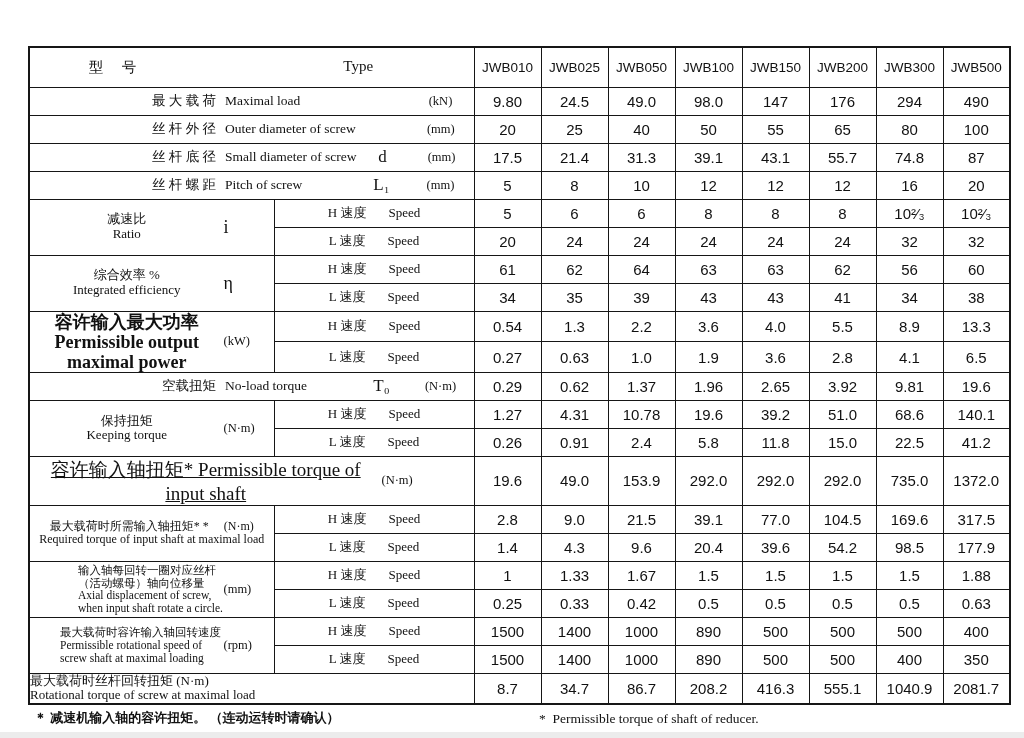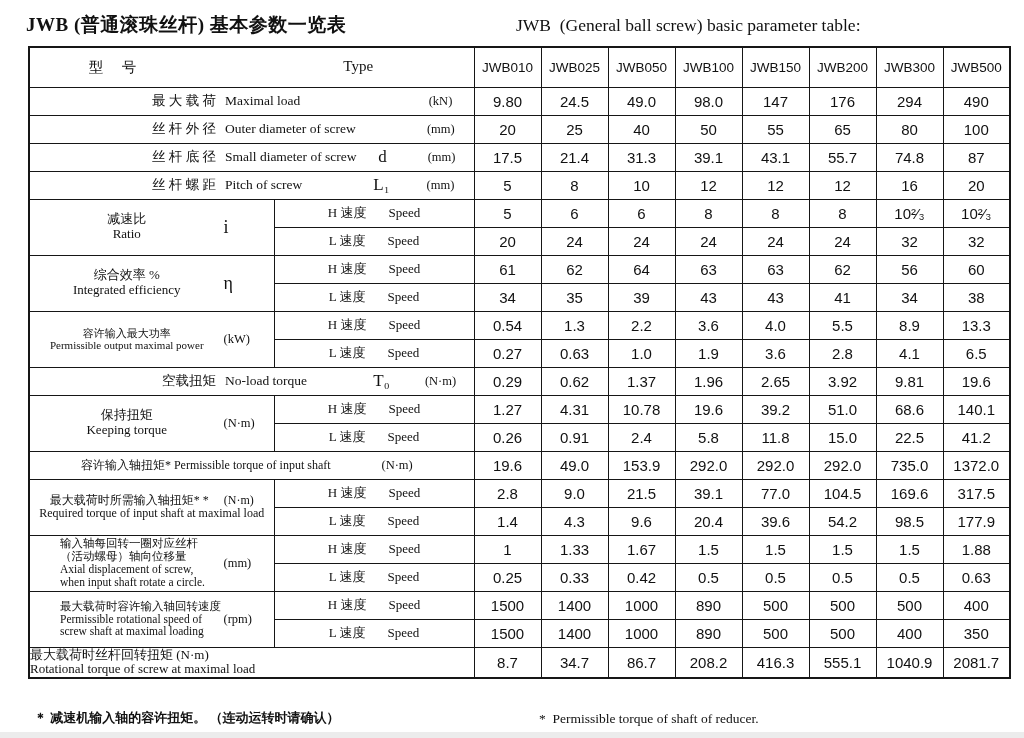--- a/index.html
+++ b/index.html
@@ -25,21 +25,21 @@
   .val { font-family:"Liberation Sans", sans-serif; font-size:15px; text-align:center; white-space:nowrap; }
 
   .label-cell { height:100%; }
   .lbl-grid { display:grid; grid-template-columns:186px 1fr 52px 66px; align-items:center; width:100%; }
   .lbl-grid .zh { text-align:right; font-size:13.5px; white-space:pre; }
   .lbl-grid .en { text-align:left; padding-left:9px; font-size:13.5px; white-space:nowrap; }
   .lbl-grid .sym { text-align:center; font-size:17px; }
   .lbl-grid .unit { text-align:center; font-size:12.5px; white-space:nowrap; }
 
   .wide-flex { display:flex; align-items:center; width:100%; }
-  .wide-flex .main { flex:1; text-align:center; font-size:12px; }
+  .wide-flex .main { flex:1; text-align:center; font-size:19px;text-decoration:underline; }
   .wide-flex .unit { width:92px; text-align:left; font-size:12.5px; }
 
   .center-lines { text-align:left; font-size:13px; line-height:14.5px; }
 
   .grp { display:flex; align-items:center; width:100%; }
   .grp-lines { flex:1; text-align:center; line-height:1.12; }
   .grp-sym { width:50px; text-align:left; font-size:18px; }
   .grp-unit { width:50px; text-align:left; font-size:12.5px; white-space:nowrap; }
 
   .speed-cell { text-align:center; font-size:13px; white-space:nowrap; }
@@ -48,22 +48,20 @@
 
   .footnotes { position:absolute; top:679px; left:34px; width:960px; display:flex; }
   .fn-zh { width:505px; font-size:13px; font-weight:bold; line-height:15.5px; white-space:pre; }
   .fn-en { font-size:13.5px; line-height:16px; white-space:pre; }
   .scan-edge { position:absolute; left:0; bottom:0; width:100%; height:6px; background:#ececec; }
 </style>
 </head>
 <body>
 
 <div class="page">
-  <div class="title-zh">JWB (普通滚珠丝杆) 基本参数一览表</div>
-  <div class="title-en">JWB  (General ball screw) basic parameter table:</div>
 
   <table class="params">
     <colgroup>
       <col style="width:245px">
         <col style="width:200px">
       <col style="width:67px">
         <col style="width:67px">
         <col style="width:67px">
         <col style="width:67px">
       <col style="width:67px">
@@ -220,21 +218,21 @@
           <td class="val">39</td>
           <td class="val">43</td>
           <td class="val">43</td>
           <td class="val">41</td>
           <td class="val">34</td>
           <td class="val">38</td>
         </tr>
         <tr>
           <td class="label-cell" rowspan="2">
             <div class="grp">
-              <div class="grp-lines" style="font-size: 11px;">
+              <div class="grp-lines" style="font-size: 18px; font-weight: bold;">
                 <div>容许输入最大功率</div>
                 <div>Permissible output maximal power</div>
               </div>
               <span class="grp-unit">(kW)</span>
             </div>
           </td>
           <td class="speed-cell"><span>H 速度</span><span>Speed</span></td>
           <td class="val">0.54</td>
           <td class="val">1.3</td>
           <td class="val">2.2</td>
@@ -346,21 +344,21 @@
           <td class="val">9.6</td>
           <td class="val">20.4</td>
           <td class="val">39.6</td>
           <td class="val">54.2</td>
           <td class="val">98.5</td>
           <td class="val">177.9</td>
         </tr>
         <tr>
           <td class="label-cell" rowspan="2">
             <div class="grp">
-              <div class="grp-lines" style="font-size: 11.5px; text-align: left; padding-left: 30px;">
+              <div class="grp-lines" style="font-size: 11.5px; text-align: left; padding-left: 48px;">
                 <div>输入轴每回转一圈对应丝杆</div>
                 <div>（活动螺母）轴向位移量</div>
                 <div>Axial displacement of screw,</div>
                 <div>when input shaft rotate a circle.</div>
               </div>
               <span class="grp-unit">(mm)</span>
             </div>
           </td>
           <td class="speed-cell"><span>H 速度</span><span>Speed</span></td>
           <td class="val">1</td>

